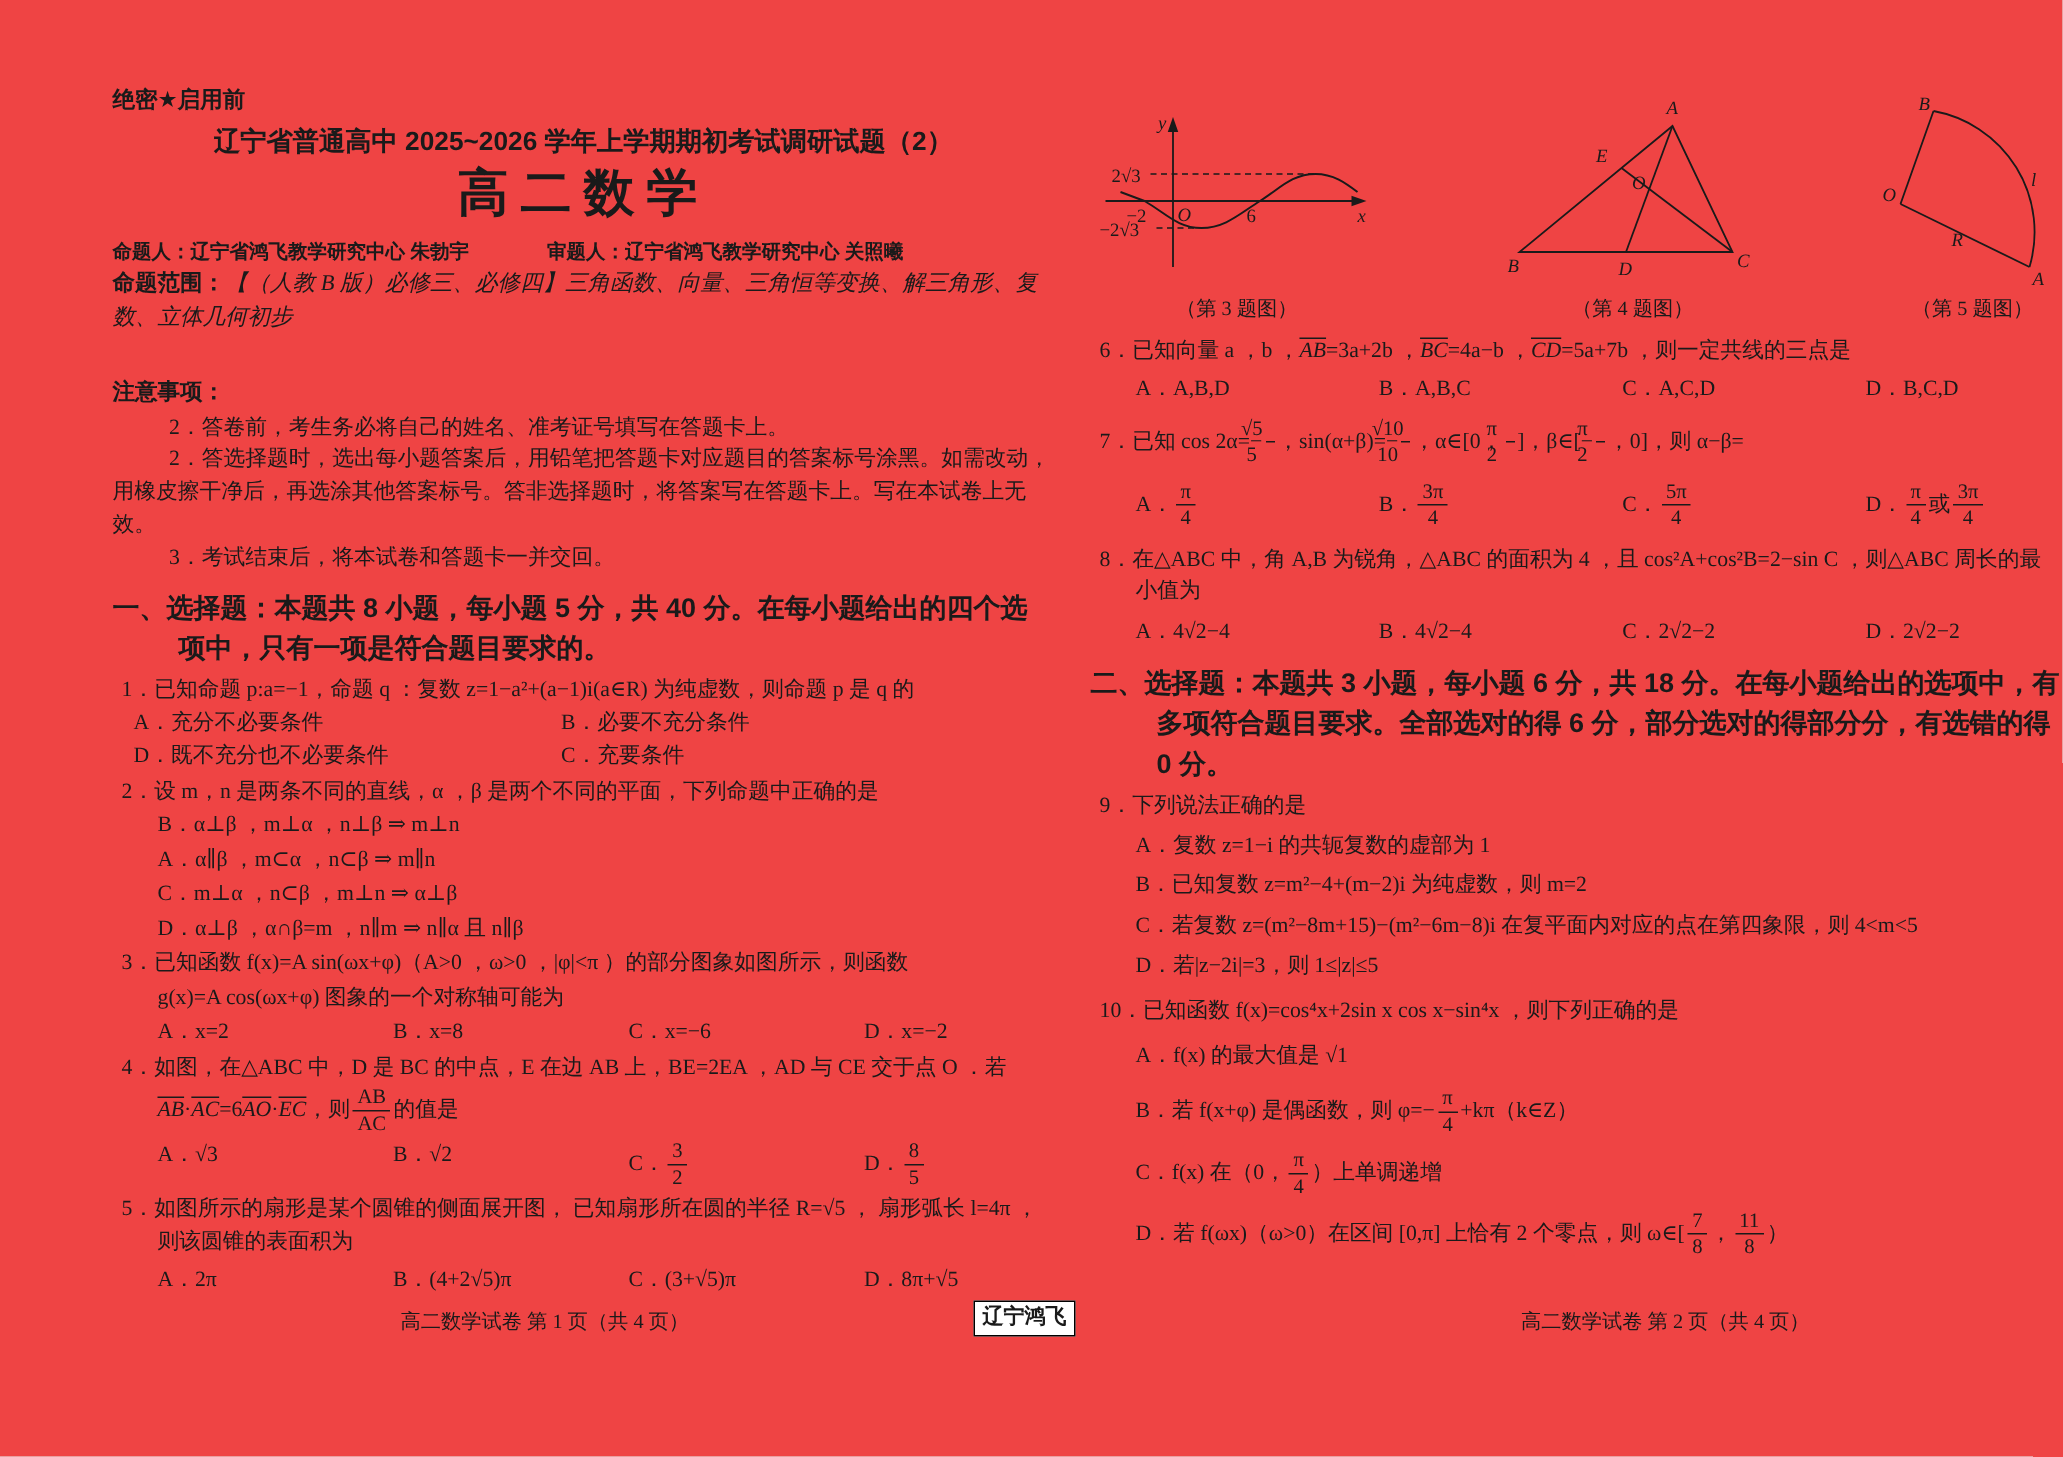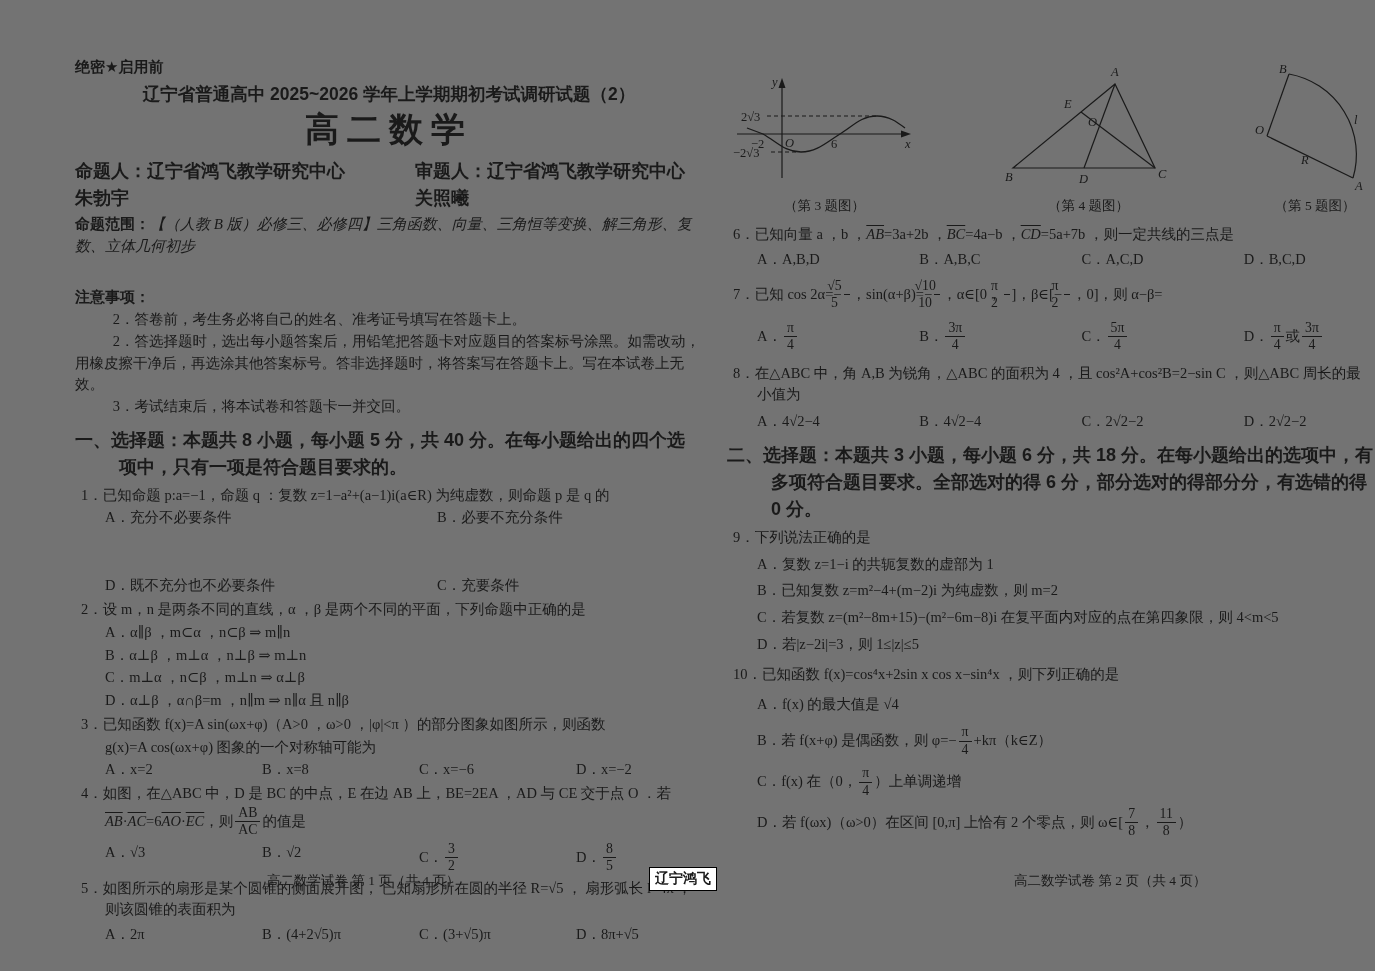--- a/index.html
+++ b/index.html
@@ -1,34 +1,34 @@
 <!DOCTYPE html>
 <html><head>
 <meta charset="utf-8">
 <style>
   html,body{margin:0;padding:0;background:#e8e8e8;}
-  .sheet{position:relative;width:1375px;height:971px;background:#737373;overflow:hidden;
+  .sheet{position:relative;width:1375px;height:971px;background:#ef4444;overflow:hidden;
          font-family:"Liberation Serif","DejaVu Serif",serif;color:#1a1a1a;font-size:14.5px;line-height:1.5;}
   .hei{font-family:"Liberation Sans","DejaVu Sans",sans-serif;font-weight:bold;}
   .col-left{position:absolute;left:75px;top:56px;width:628px;}
   .col-right{position:absolute;left:727px;top:64px;width:648px;}
   .security{font-size:15px;margin-bottom:2px;}
   .title{font-size:17.5px;text-align:center;margin-top:2px;}
   .subject{font-size:34px;text-align:center;letter-spacing:8px;line-height:1.2;margin:2px 0 8px 0;}
-  .authors{display:flex;font-size:18px;margin-bottom:1px;}
+  .authors{display:flex;font-size:13px;margin-bottom:1px;}
   .authors span:first-child{margin-right:52px;}
   .scope{font-size:15px;margin-bottom:28px;}
   .scope-italic{font-style:italic;font-family:"Liberation Serif",serif;}
   .notes-h{font-size:15px;margin-bottom:1px;}
   .note{text-indent:2.6em;}
   .sec{font-size:18px;margin:9px 0 4px 0;padding-left:44px;text-indent:-44px;line-height:1.5;}
   .q{margin-left:6px;padding-left:24px;text-indent:-24px;margin-top:2px;}
   .cont{margin-left:30px;margin-top:1px;}
   .o4{display:grid;grid-template-columns:1.05fr 1.05fr 1.05fr 0.85fr;margin-left:30px;margin-top:1px;}
-  .o2{display:grid;grid-template-columns:285px 1fr;margin-left:30px;gap:47px;}
+  .o2{display:grid;grid-template-columns:285px 1fr;margin-left:14px;}
   .oline{margin-left:30px;margin-top:1px;}
   .opt{white-space:nowrap;}
   .frac{display:inline-block;vertical-align:-0.62em;text-align:center;line-height:1.05;margin:0 2px;font-size:0.95em;}
   .frac .num{display:block;border-bottom:1px solid #1a1a1a;padding:0 3px 1px;}
   .frac .den{display:block;padding-top:1px;}
   .vec{font-style:italic;text-decoration:overline;}
   .figrow{display:flex;justify-content:space-between;align-items:flex-end;margin-bottom:8px;}
   .figbox{text-align:center;}
   .figcap{font-size:13.5px;margin-top:2px;}
   svg{display:block;margin:0 auto;}
@@ -70,22 +70,22 @@
       <div class="o2">
         <span class="opt">A．充分不必要条件</span>
         <span class="opt">B．必要不充分条件</span>
         <span class="opt">D．既不充分也不必要条件</span>
         <span class="opt">C．充要条件</span>
       </div>
     </div>
 
     <div>
       <div class="q">2．设 m，n 是两条不同的直线，α ，β 是两个不同的平面，下列命题中正确的是</div>
+      <div class="oline">B．α⊥β ，m⊥α ，n⊥β ⇒ m⊥n</div>
       <div class="oline">A．α∥β ，m⊂α ，n⊂β ⇒ m∥n</div>
-      <div class="oline">B．α⊥β ，m⊥α ，n⊥β ⇒ m⊥n</div>
       <div class="oline">C．m⊥α ，n⊂β ，m⊥n ⇒ α⊥β</div>
       <div class="oline">D．α⊥β ，α∩β=m ，n∥m ⇒ n∥α 且 n∥β</div>
     </div>
 
     <div>
       <div class="q">3．已知函数 f(x)=A sin(ωx+φ)（A&gt;0 ，ω&gt;0 ，|φ|&lt;π ）的部分图象如图所示，则函数</div>
       <div class="cont">g(x)=A cos(ωx+φ) 图象的一个对称轴可能为</div>
       <div class="o4">
         <span class="opt">A．x=2</span>
         <span class="opt">B．x=8</span>
@@ -207,21 +207,21 @@
     <div>
       <div class="q">9．下列说法正确的是</div>
       <div class="q9opt">A．复数 z=1−i 的共轭复数的虚部为 1</div>
       <div class="q9opt">B．已知复数 z=m²−4+(m−2)i 为纯虚数，则 m=2</div>
       <div class="q9opt">C．若复数 z=(m²−8m+15)−(m²−6m−8)i 在复平面内对应的点在第四象限，则 4&lt;m&lt;5</div>
       <div class="q9opt">D．若|z−2i|=3，则 1≤|z|≤5</div>
     </div>
 
     <div class="mt8">
       <div class="q" style="padding-left:30px;text-indent:-30px;">10．已知函数 f(x)=cos⁴x+2sin x cos x−sin⁴x ，则下列正确的是</div>
-      <div class="q10opt">A．f(x) 的最大值是 √4</div>
+      <div class="q10opt">A．f(x) 的最大值是 √1</div>
       <div class="q10opt"><span>B．若 f(x+φ) 是偶函数，则 φ=−</span><span class="frac"><span class="num">π</span><span class="den">4</span></span><span>+kπ（k∈Z）</span></div>
       <div class="q10opt"><span>C．f(x) 在（0，</span><span class="frac"><span class="num">π</span><span class="den">4</span></span><span>）上单调递增</span></div>
       <div class="q10opt"><span>D．若 f(ωx)（ω&gt;0）在区间 [0,π] 上恰有 2 个零点，则 ω∈[</span><span class="frac"><span class="num">7</span><span class="den">8</span></span><span>，</span><span class="frac"><span class="num">11</span><span class="den">8</span></span><span>）</span></div>
     </div>
   </div>
 
   <div class="footL">高二数学试卷 第 1 页（共 4 页）</div>
   <div class="footC">辽宁鸿飞</div>
   <div class="footR">高二数学试卷 第 2 页（共 4 页）</div>
 

